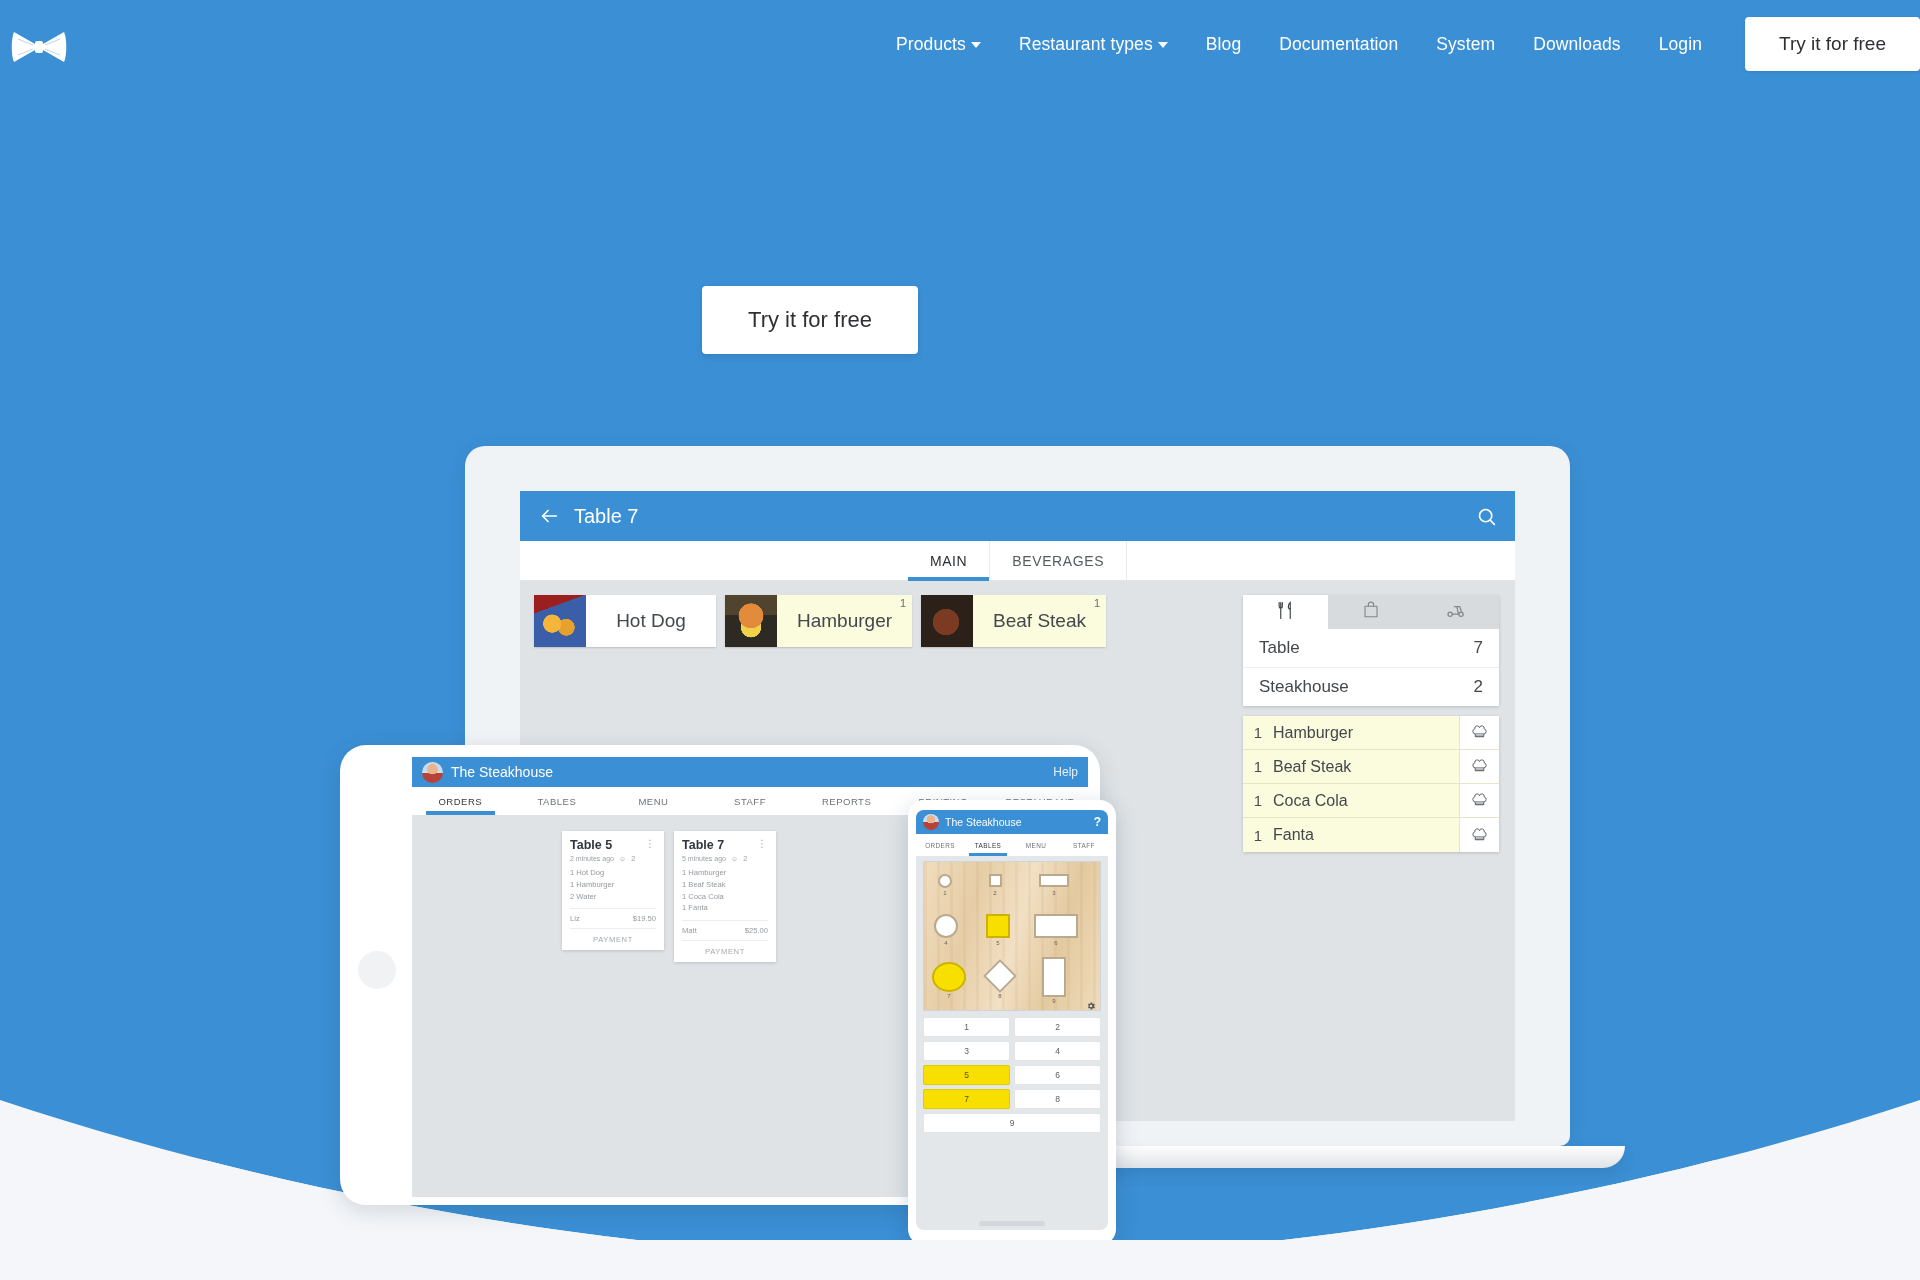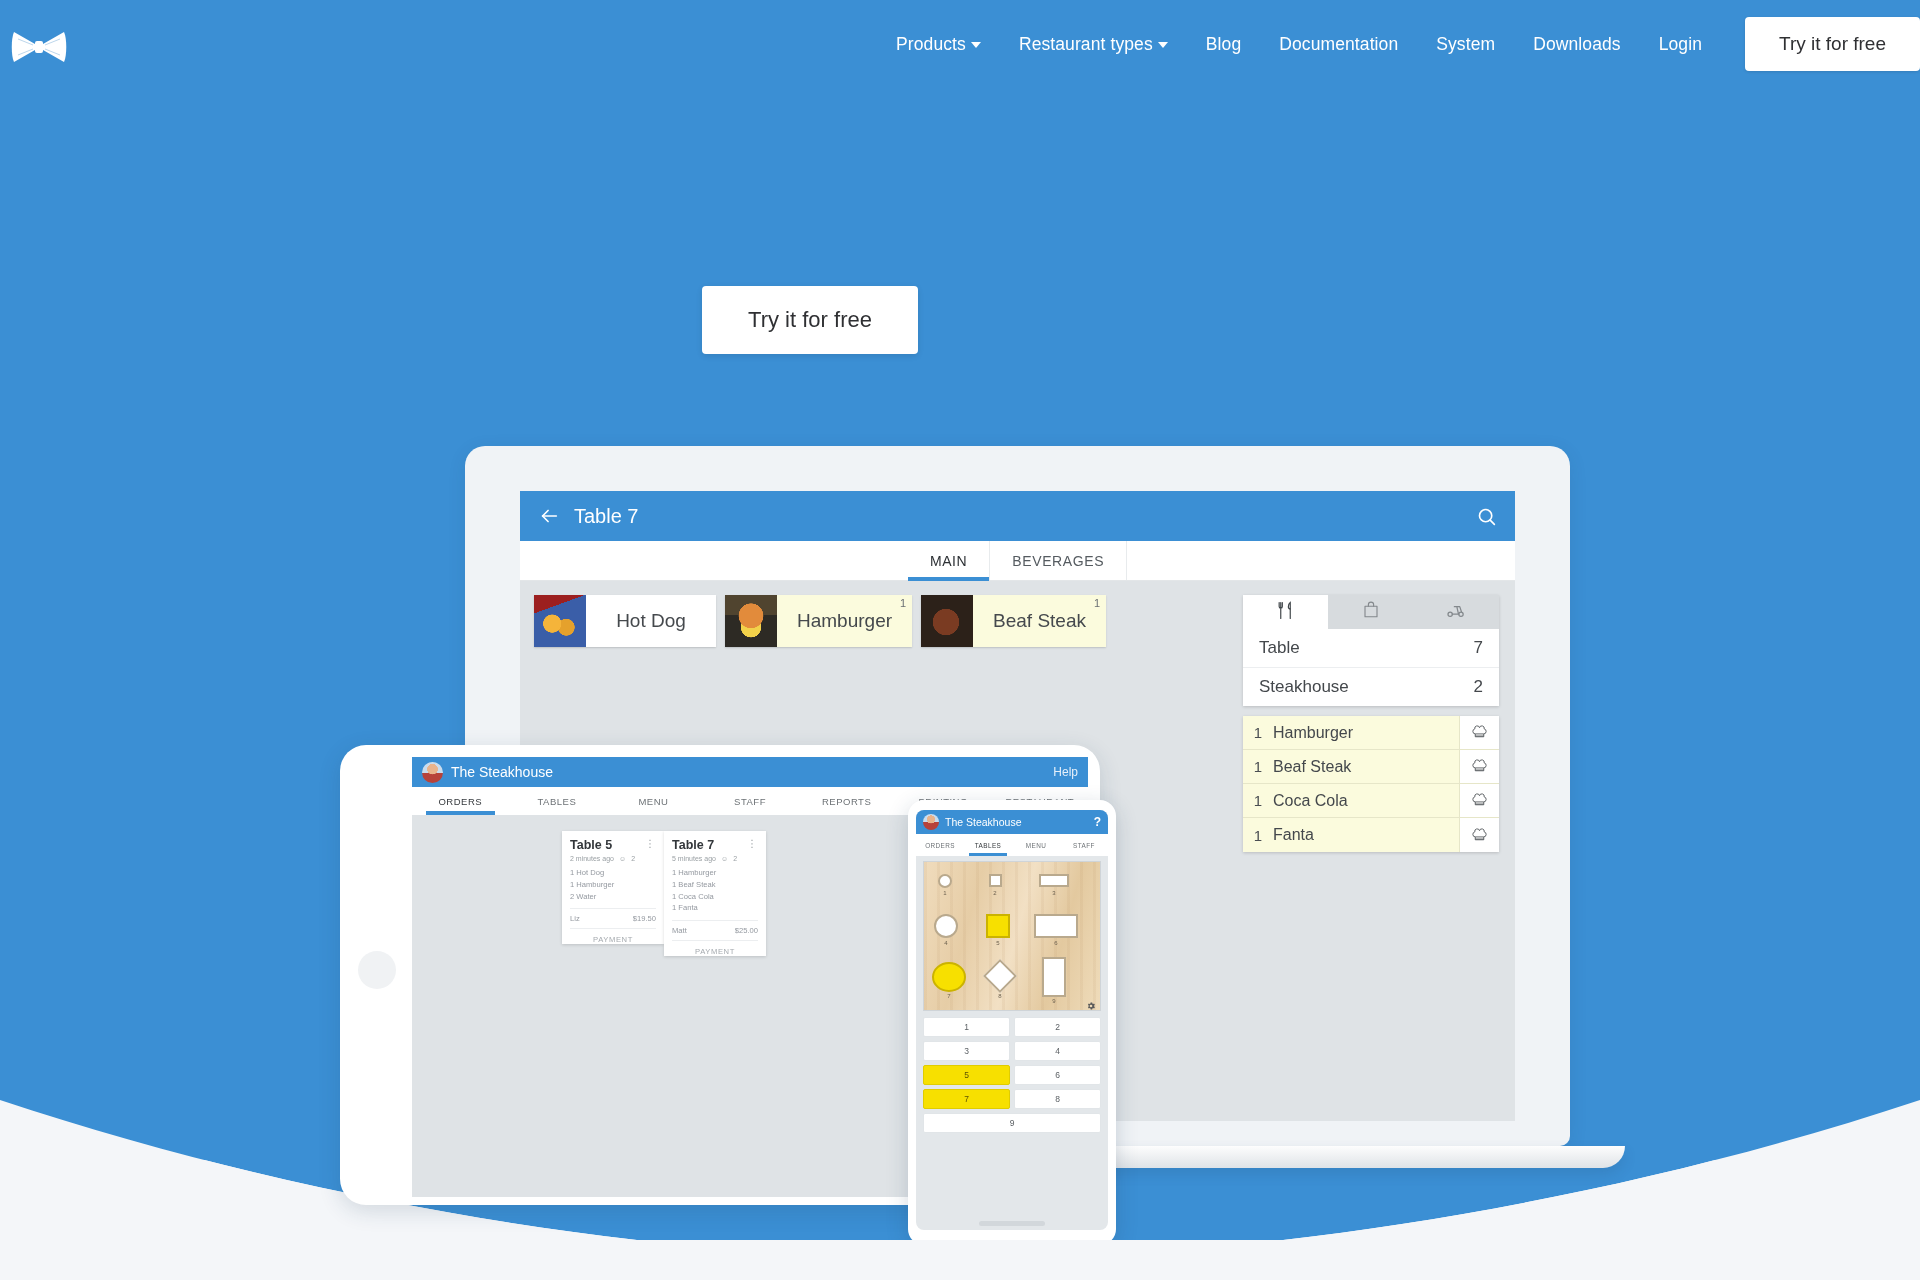--- a/index.html
+++ b/index.html
@@ -176,35 +176,35 @@
   }
   .t-brand { display: flex; align-items: center; gap: 8px; font-size: 14px; }
   .t-avatar { width: 21px; height: 21px; border-radius: 50%; background: #dfe8f2;
               display: flex; align-items: center; justify-content: center; overflow: hidden; }
   .t-help { font-size: 12px; color: #e6f0fa; cursor: pointer; }
   .t-tabs { height: 28px; background: #fff; display: flex; align-items: stretch; }
   .t-tab { flex: 1; display: flex; align-items: center; justify-content: center;
            font-size: 9.5px; color: #6d7276; letter-spacing: .5px; cursor: pointer; position: relative; }
   .t-tab.active { color: #35393d; }
   .t-tab.active::after { content:''; position: absolute; left: 14%; right: 14%; bottom: 0; height: 4px; background: #3b8fd4; }
-  .t-body { height: 382px; background: #dfe3e6; padding: 16px 0 0 0; display: flex; padding-left: 150px; }
+  .t-body { height: 382px; background: #dfe3e6; padding: 16px 0 0 0; display: flex; gap: 10px; padding-left: 150px; }
   .t-order-card {
     width: 102px; background: #ffffff; box-shadow: 0 1px 3px rgba(0,0,0,.15);
     padding: 7px 8px 0 8px; height: fit-content;
   }
   .t-oc-head { display: flex; justify-content: space-between; align-items: flex-start; }
   .t-oc-title { font-size: 12.5px; font-weight: 700; color: #33373b; }
   .t-oc-dots { font-size: 10px; color: #9aa0a4; letter-spacing: 1px; cursor: pointer; }
   .t-oc-meta { font-size: 7px; color: #9aa0a4; margin-top: 3px; display: flex; gap: 5px; align-items: center; }
   .t-oc-lines { margin-top: 5px; }
   .t-oc-line { font-size: 7.6px; color: #9499a0; line-height: 1.55; }
   .t-oc-total { display: flex; justify-content: space-between; font-size: 7.6px;
                 color: #9499a0; margin-top: 6px; padding-top: 5px; border-top: 1px solid #eceef0; }
   .t-oc-pay { text-align: center; font-size: 7.6px; color: #a4a9ae; letter-spacing: .6px;
-              padding: 6px 0 0; border-top: 1px solid #eceef0; margin-top: 5px; cursor: pointer; }
+              padding: 6px 0 6px; border-top: 1px solid #eceef0; margin-top: 5px; cursor: pointer; }
 
   
   .phone { position: absolute; left: 908px; top: 800px; width: 208px; height: 445px; z-index: 30; }
   .phone-body {
     position: absolute; left: 0; top: 0; width: 208px; height: 445px;
     background: #ffffff; border-radius: 16px;
     box-shadow: 0 6px 22px rgba(30,60,90,.20);
   }
   .phone-screen {
     position: absolute; left: 8px; top: 10px; width: 192px; height: 420px;

